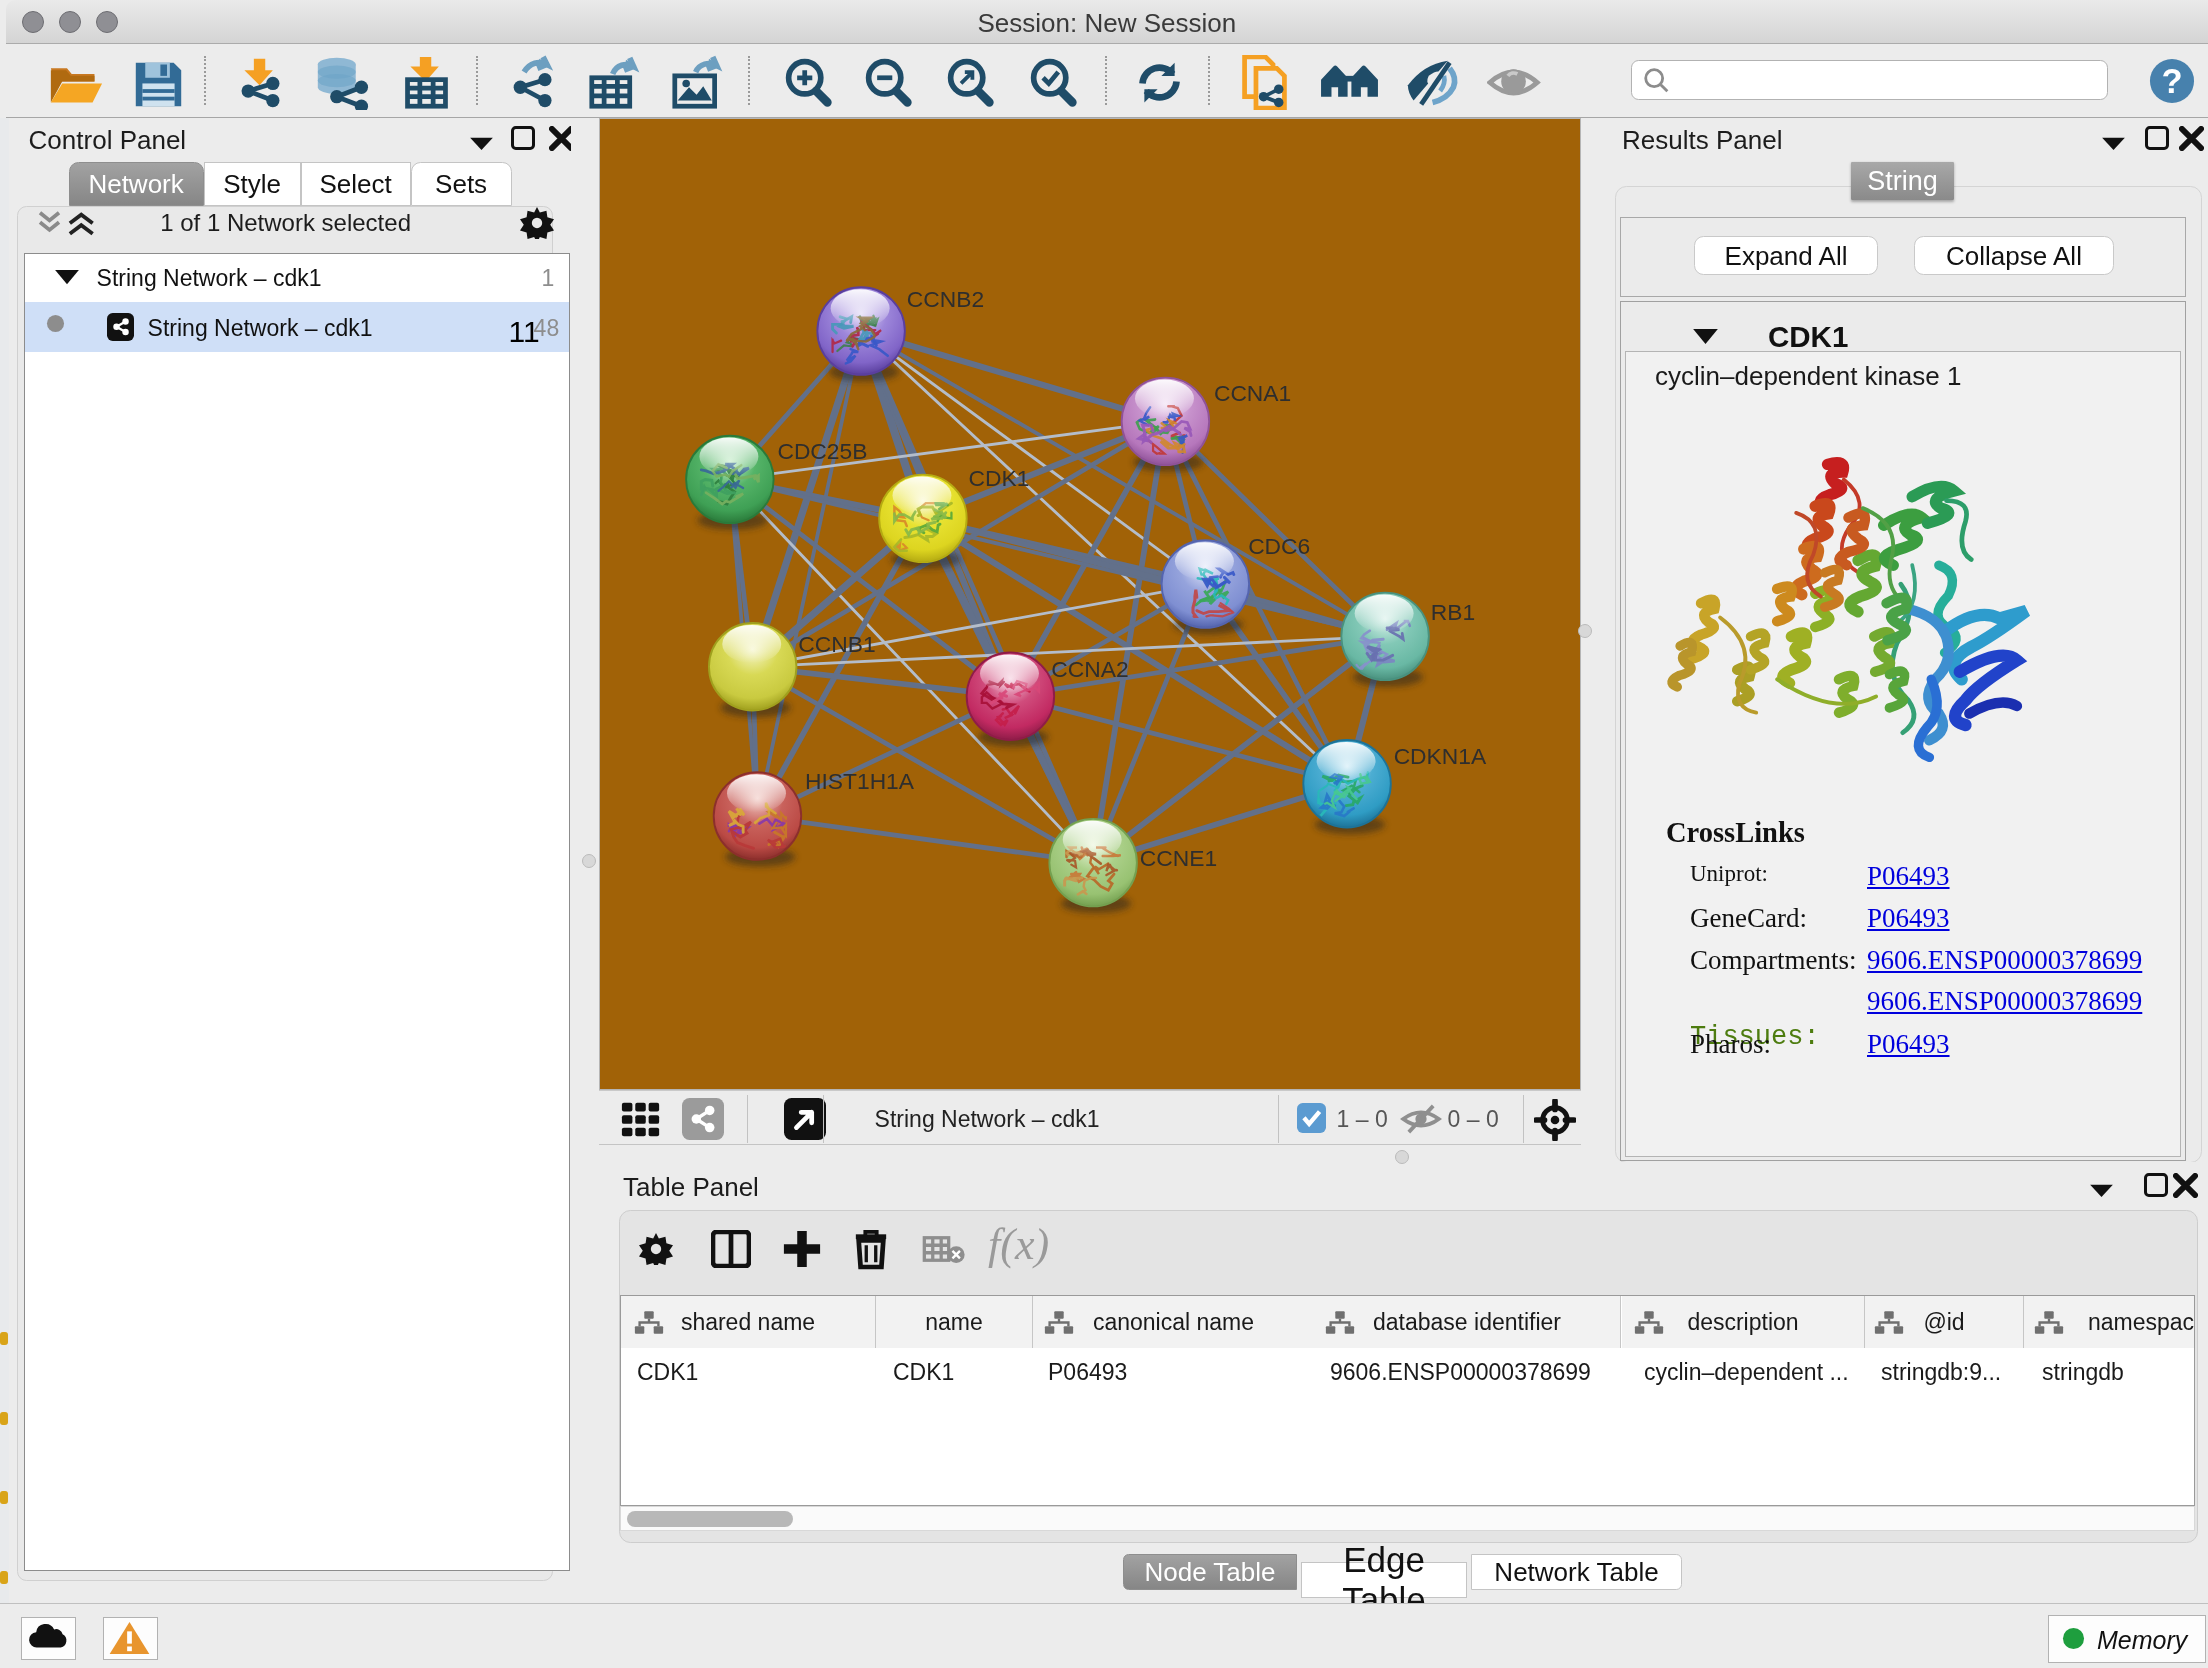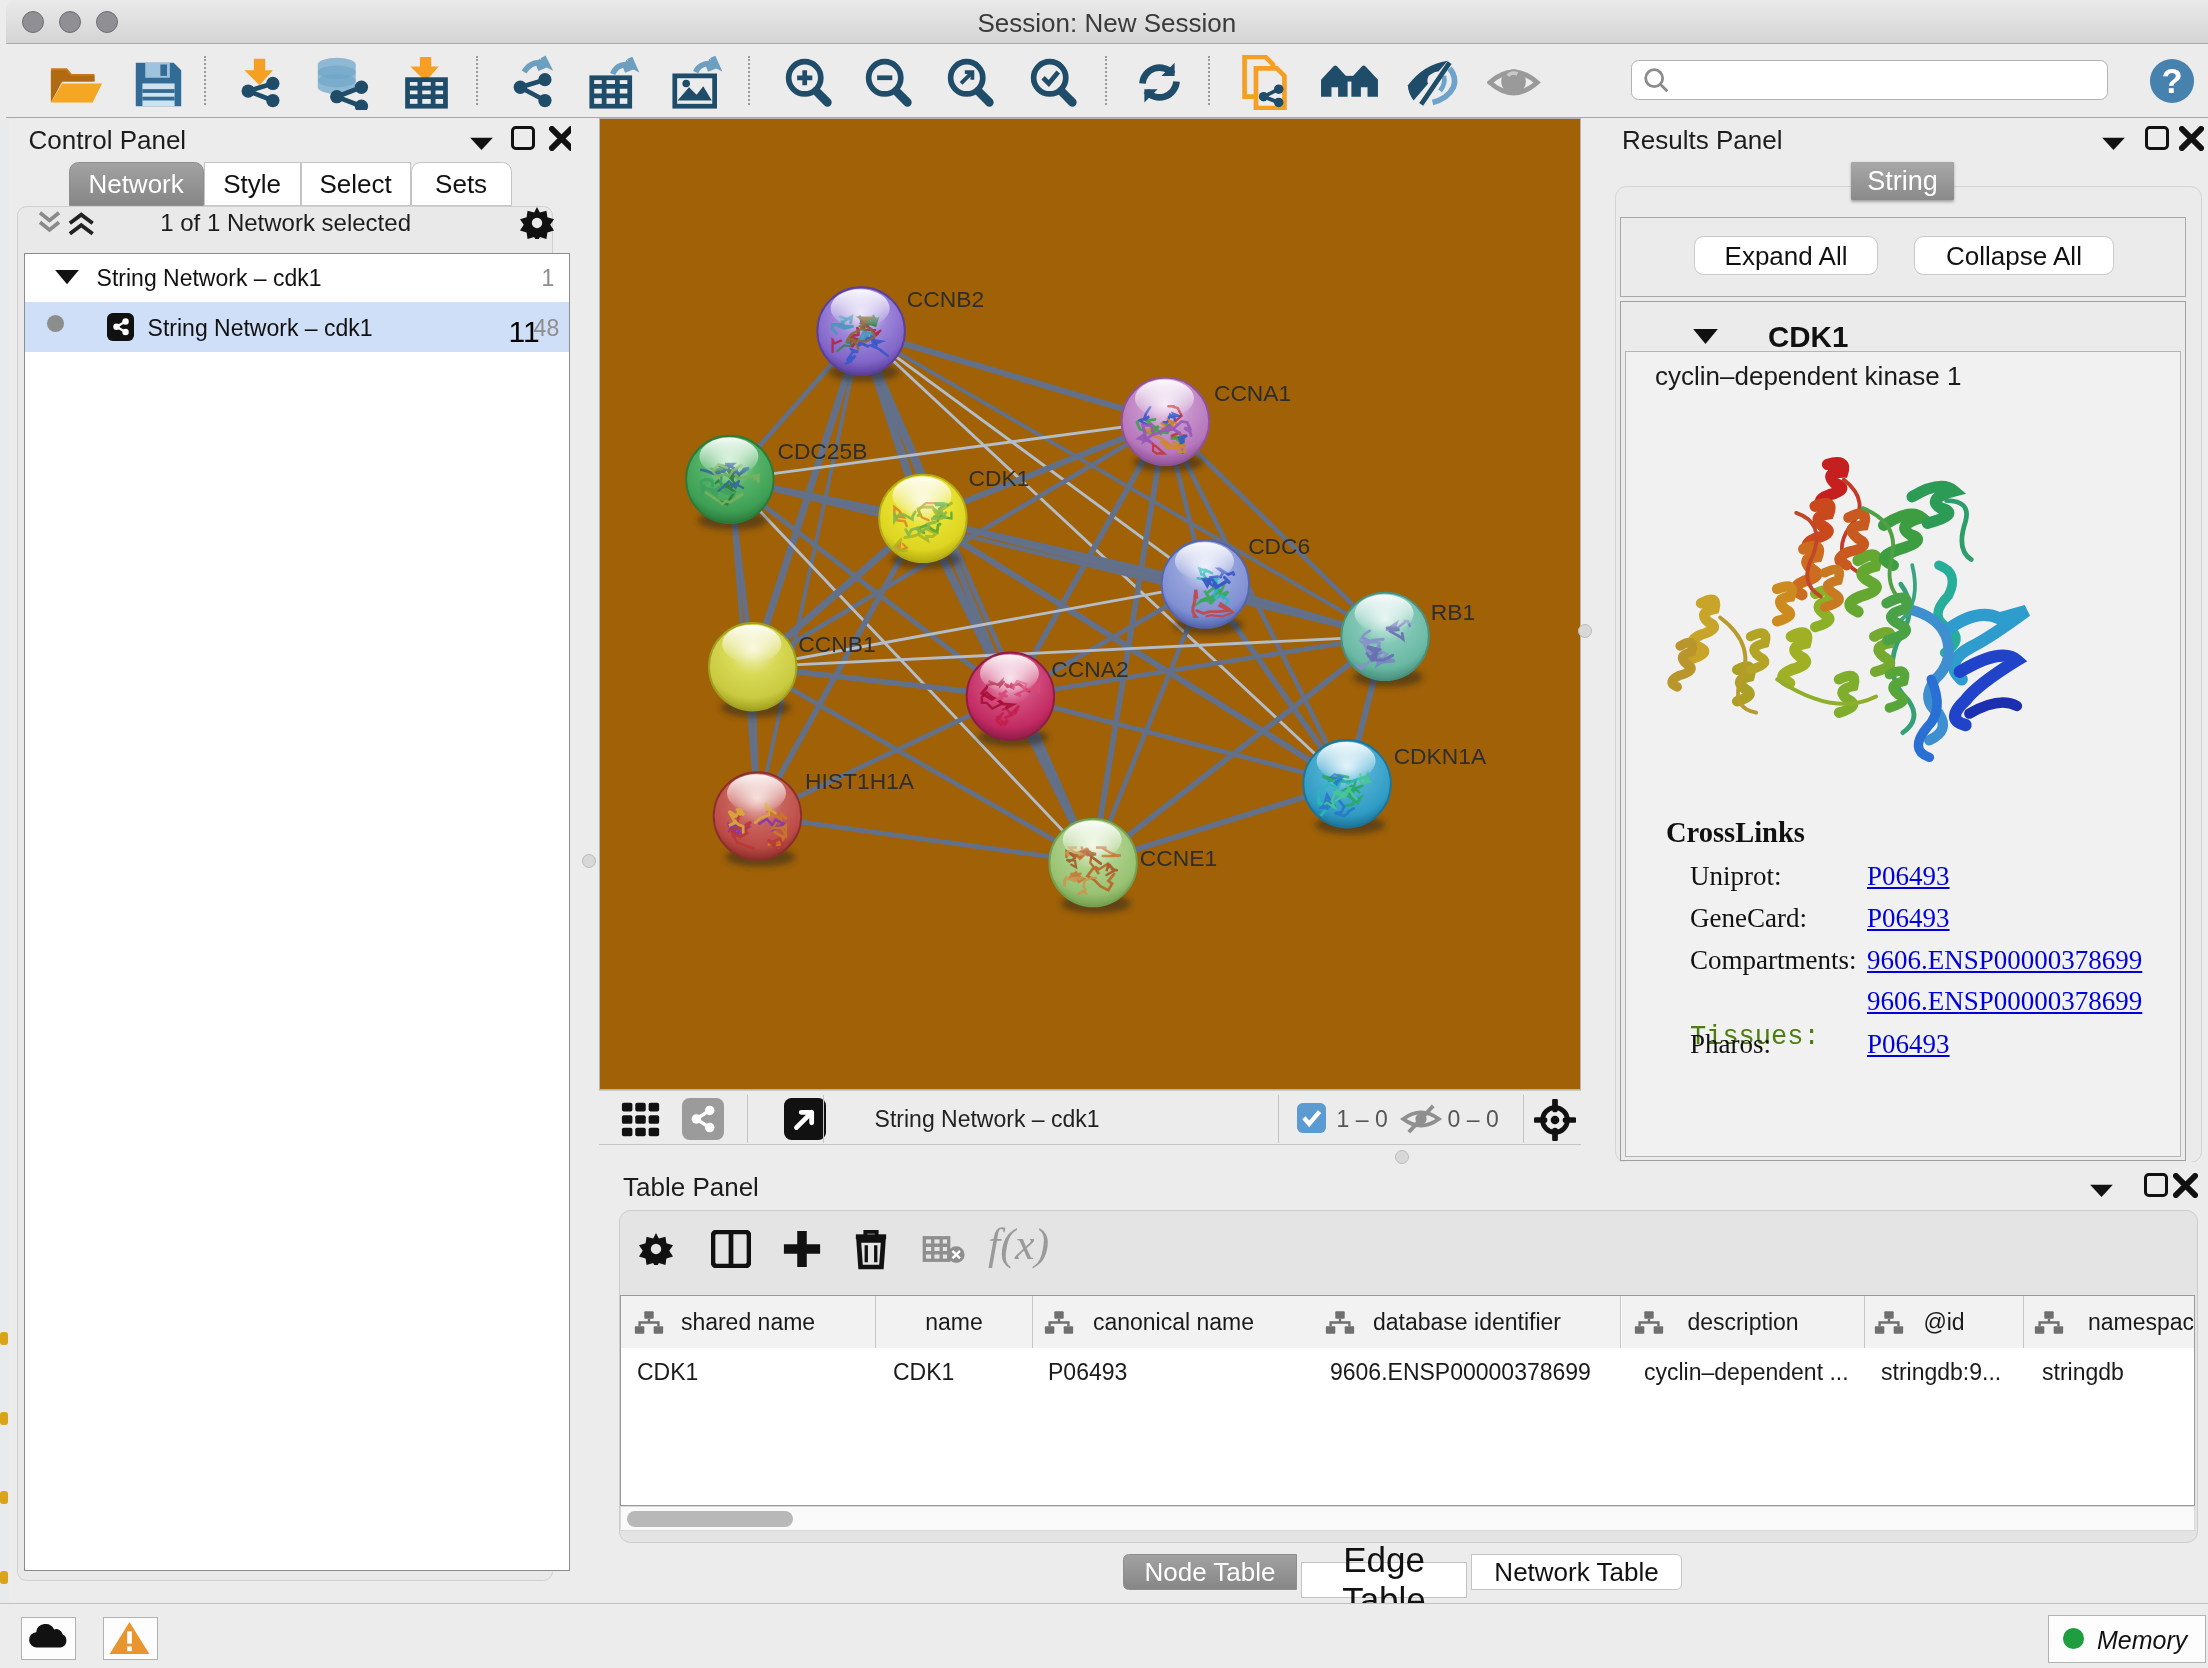--- a/index.html
+++ b/index.html
@@ -678,21 +678,21 @@
         <path d="M140 65 q30 10 18 44 q-16 30 8 44" stroke="#c04828" stroke-width="4"></path>
         <path d="M92 195 q20 -10 15 7 q-19 4 -6 14 q15 7 -9 14" stroke="#b4a426" stroke-width="10"></path>
         <path d="M222 195 q22 -12 16 7 q-20 4 -5 15 q15 8 -10 15" stroke="#74aa30" stroke-width="11"></path>
         <path d="M238 235 q20 -10 15 7 q-19 4 -6 14 q15 7 -9 14" stroke="#58a53a" stroke-width="10"></path>
         <path d="M210 60 q40 16 30 54 q-8 34 18 48" stroke="#52a046" stroke-width="4"></path>
         <path d="M120 240 q60 40 104 18" stroke="#8fae2a" stroke-width="4"></path>
         <path d="M235 160 q26 -14 20 6 q-26 6 -7 16 q19 8 -12 17" stroke="#4aa247" stroke-width="11"></path>
       </g>
     </svg>
     <div class="abs" style="left:84px;top:699px;font-family:'Liberation Serif',serif;font-weight:bold;font-size:28.5px;color:#111">CrossLinks</div>
-    <div class="abs" style="left:108px;top:743px;font-family:'Liberation Serif',serif;font-size:27px;color:#111">Uniprot:</div>
+    <div class="abs" style="left:108px;top:743px;font-family:'Liberation Serif',serif;font-size:23px;color:#111">Uniprot:</div>
     <div class="abs" style="left:285px;top:743px;font-family:'Liberation Serif',serif;font-size:27px"><a class="lnk">P06493</a></div>
     <div class="abs" style="left:108px;top:785px;font-family:'Liberation Serif',serif;font-size:27px;color:#111">GeneCard:</div>
     <div class="abs" style="left:285px;top:785px;font-family:'Liberation Serif',serif;font-size:27px"><a class="lnk">P06493</a></div>
     <div class="abs" style="left:108px;top:827px;font-family:'Liberation Serif',serif;font-size:27px;color:#111">Compartments:</div>
     <div class="abs" style="left:285px;top:827px;font-family:'Liberation Serif',serif;font-size:27px"><a class="lnk">9606.ENSP00000378699</a></div>
     <div class="abs" style="left:108px;top:904px;font-family:Liberation Mono, monospace;font-size:27px;color:#4d7c0f">Tissues:</div>
     <div class="abs" style="left:285px;top:868px;font-family:'Liberation Serif',serif;font-size:27px"><a class="lnk">9606.ENSP00000378699</a></div>
     <div class="abs" style="left:108px;top:911px;font-family:'Liberation Serif',serif;font-size:27px;color:#111">Pharos:</div>
     <div class="abs" style="left:285px;top:911px;font-family:'Liberation Serif',serif;font-size:27px"><a class="lnk">P06493</a></div>
   </div>

